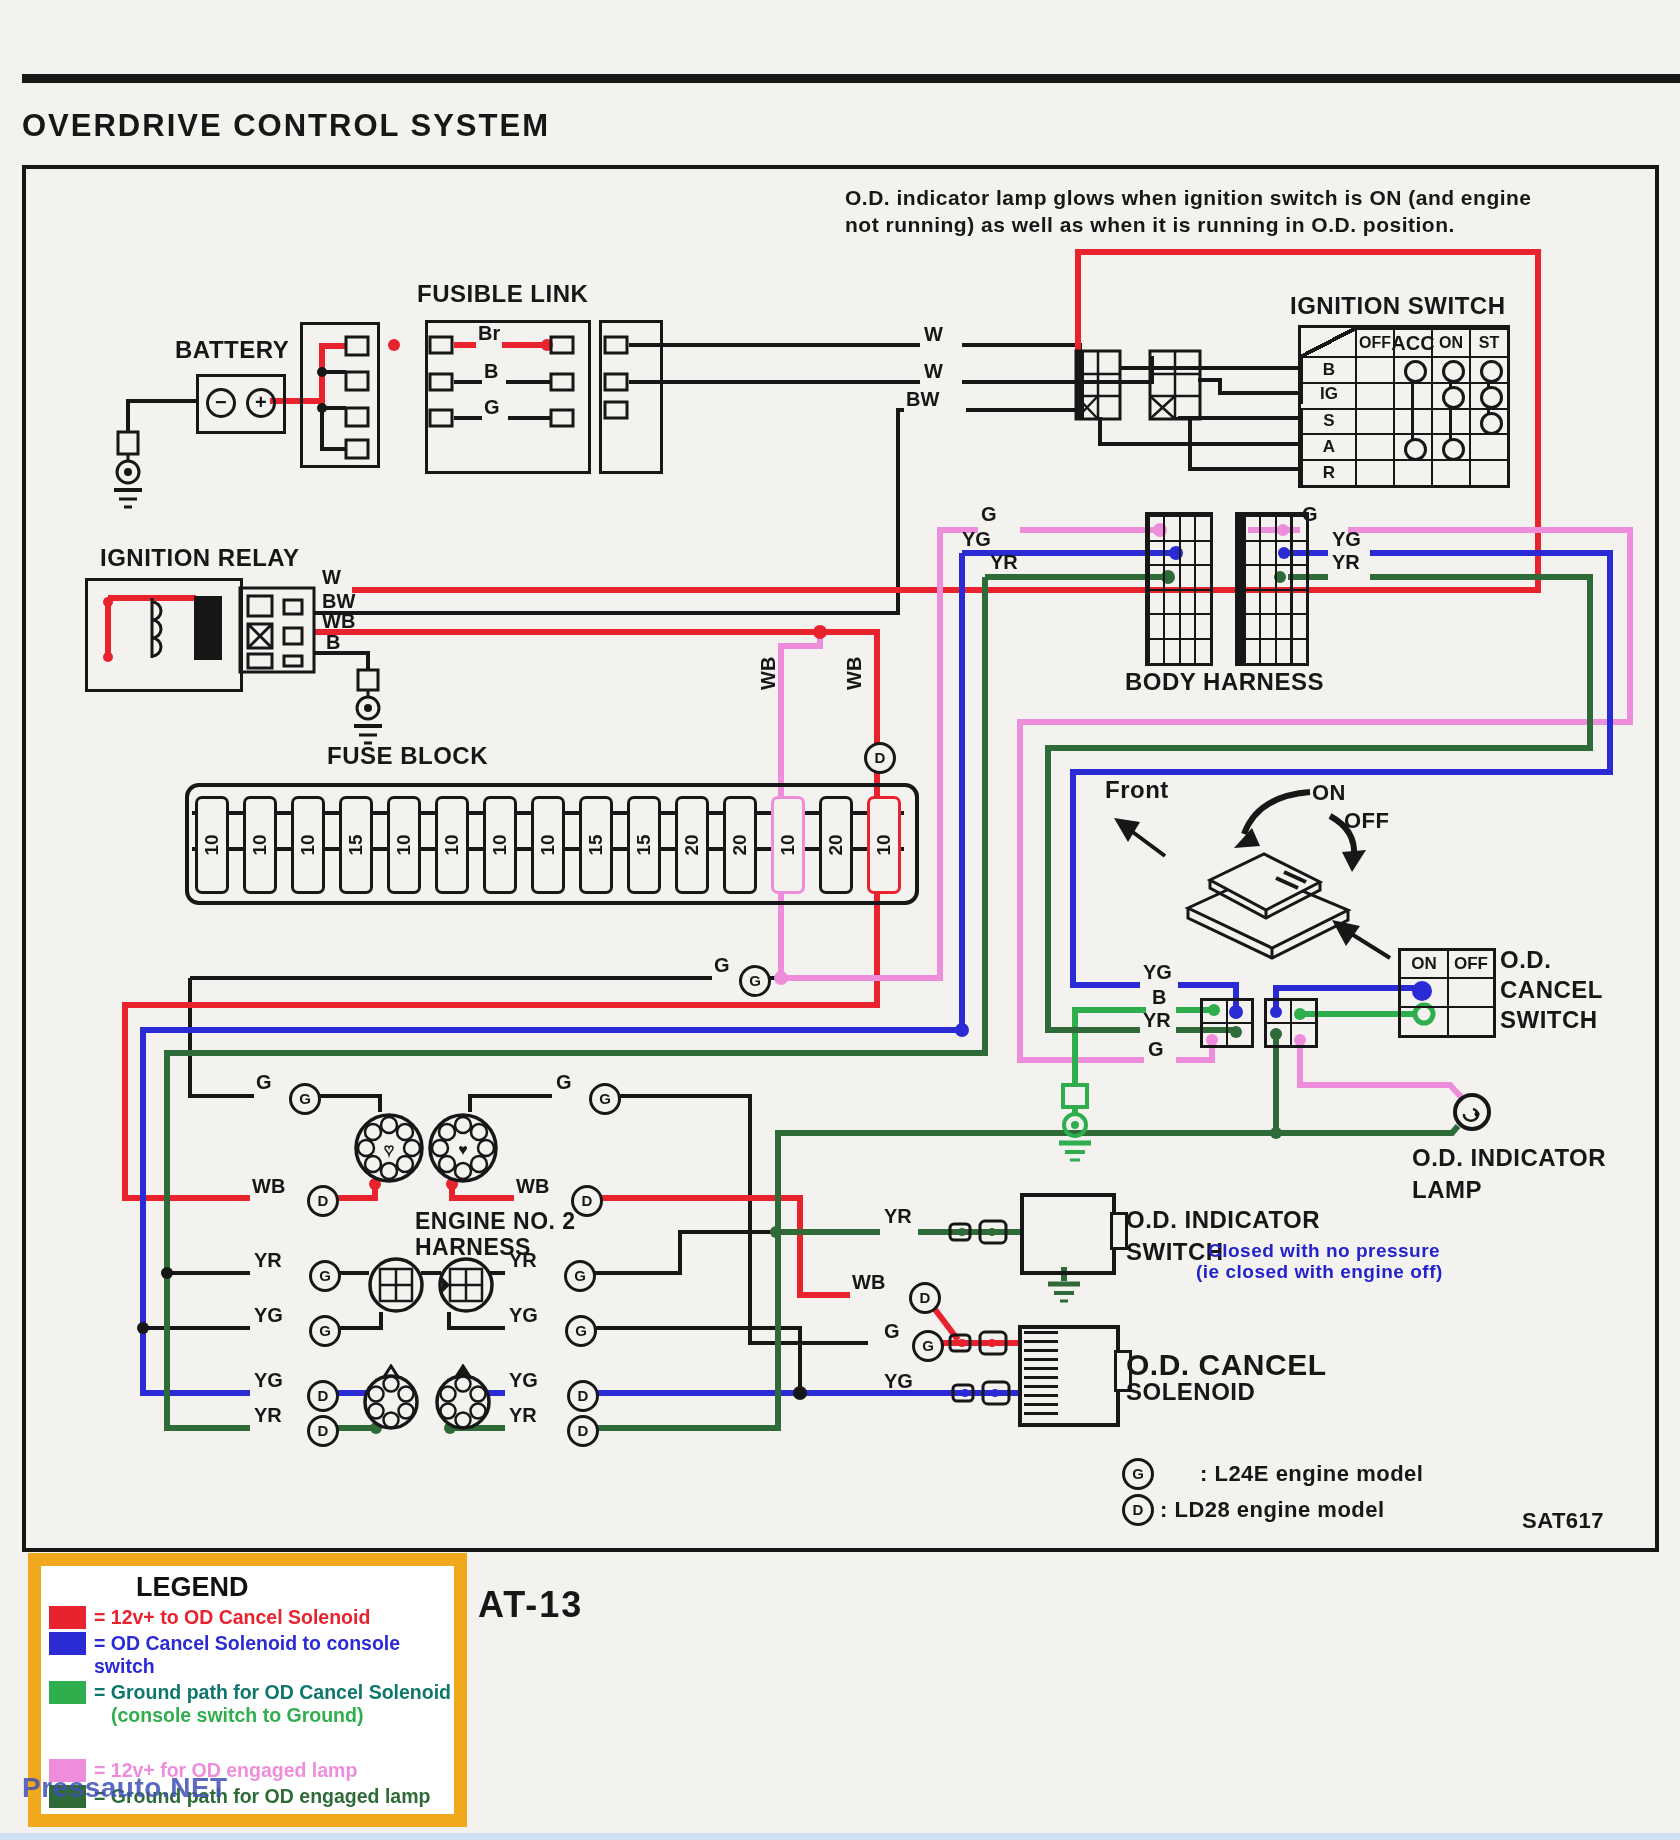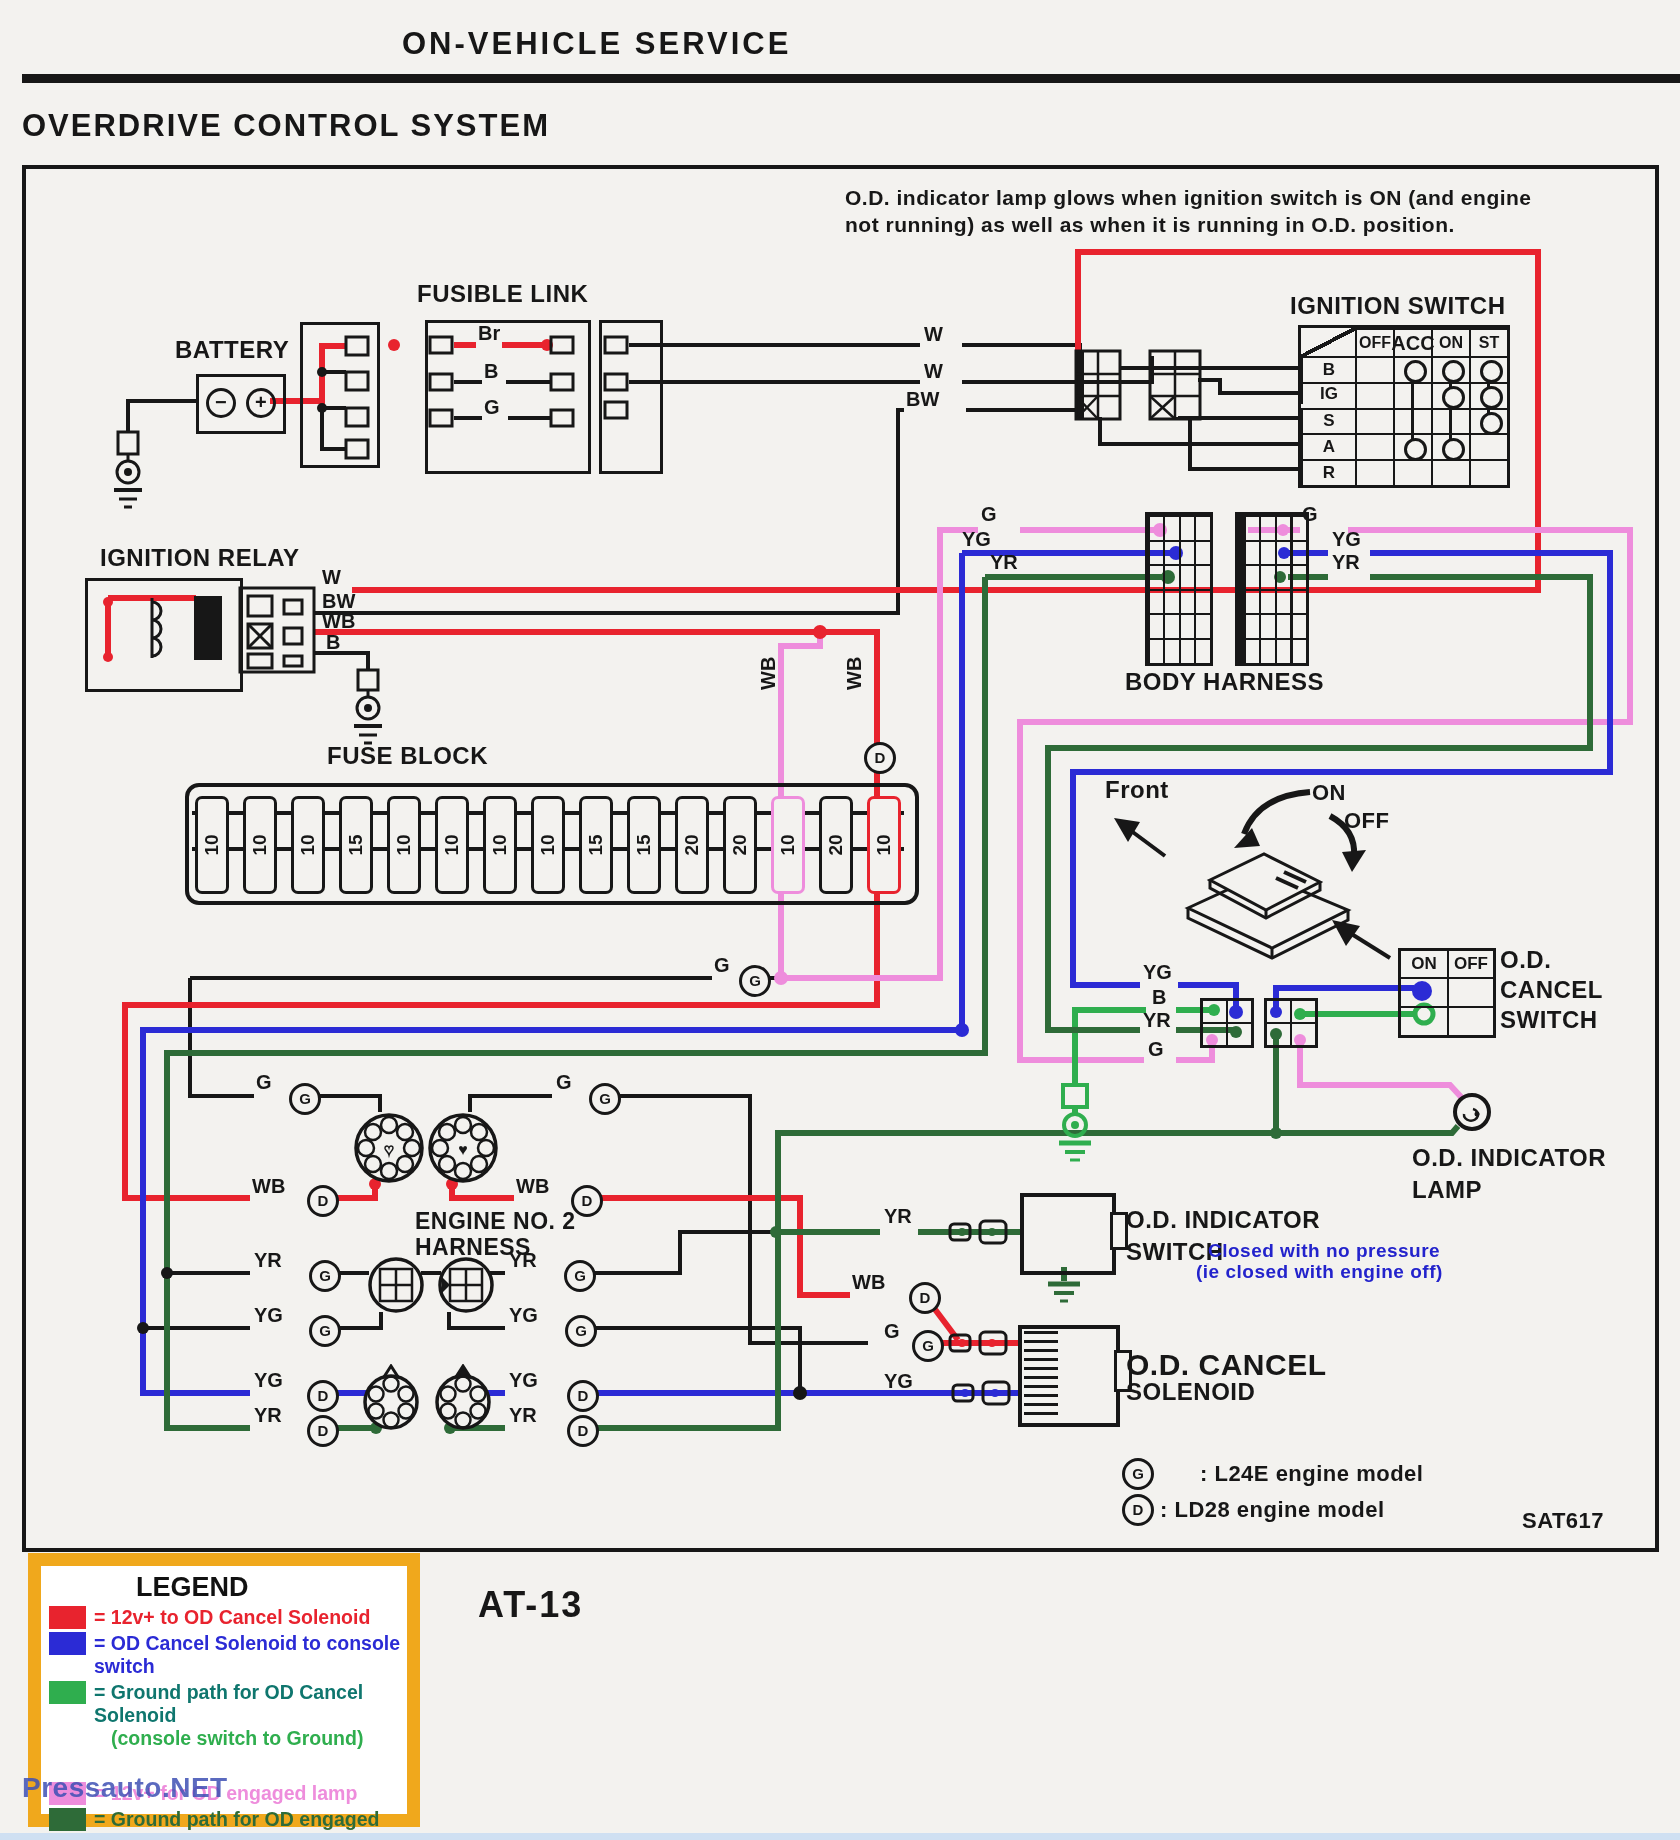--- a/index.html
+++ b/index.html
@@ -45,37 +45,36 @@
      border:3px solid #171717;z-index:2;}
   #odc-table .c{position:absolute;box-sizing:border-box;border-left:2px solid #171717;
      border-top:2px solid #171717;font-weight:bold;font-size:17px;color:#171717;
      display:flex;align-items:center;justify-content:center;}
   .conn2x2{position:absolute;width:48px;height:44px;border:3px solid #171717;z-index:2;
      background-image:linear-gradient(#171717,#171717),linear-gradient(#171717,#171717);
      background-size:2px 100%,100% 2px;background-position:center,center;background-repeat:no-repeat;}
   .tab{position:absolute;border:3px solid #171717;z-index:2;background:#f3f2ef;}
   .hatch{position:absolute;z-index:3;background-image:repeating-linear-gradient(to bottom,#171717 0 3px,transparent 3px 9px);}
   
-  #legend{position:absolute;left:28px;top:1553px;width:392px;height:274px;
+  #legend{position:absolute;left:28px;top:1553px;width:439px;height:274px;
      background:#fff;border:13px solid #f0a81c;z-index:5;box-sizing:border-box;}
   #legend .lt{font-weight:bold;font-size:27px;color:#111;margin:6px 0 2px 95px;}
   .litem{display:flex;align-items:flex-start;margin:3px 0 0 8px;}
   .lsw{width:37px;height:23px;margin-right:8px;flex:0 0 auto;}
   .ltx{font-weight:bold;font-size:19.5px;line-height:23px;}
   .ltx2{font-weight:bold;font-size:19.5px;line-height:23px;margin-left:70px;}
   #watermark{position:absolute;left:22px;top:1772px;font-weight:bold;font-size:28px;
      color:#3f51b5;z-index:10;opacity:.85;letter-spacing:.5px;}
   #bottomstrip{position:absolute;left:0;top:1833px;width:1680px;height:7px;background:#cfe0f2;z-index:6;}
 </style>
 </head>
 <body>
 
 <div id="page">
 
-  <div class="lbl" style="left:402px;top:26px;font-size:31px;letter-spacing:3px;">ON-VEHICLE SERVICE</div>
   <div style="position:absolute;left:22px;top:74px;width:1658px;height:9px;background:#171717;z-index:3;"></div>
   <div class="lbl" style="left:22px;top:108px;font-size:31px;letter-spacing:2px;">OVERDRIVE CONTROL SYSTEM</div>
 
   <div class="box thick" style="left:22px;top:165px;width:1629px;height:1379px;"></div>
 
   <div class="lbl" style="left:845px;top:186px;font-size:21px;">O.D. indicator lamp glows when ignition switch is ON (and engine</div>
   <div class="lbl" style="left:845px;top:213px;font-size:21px;">not running) as well as when it is running in O.D. position.</div>
 
   <svg class="layer" width="1680" height="1840">
 

